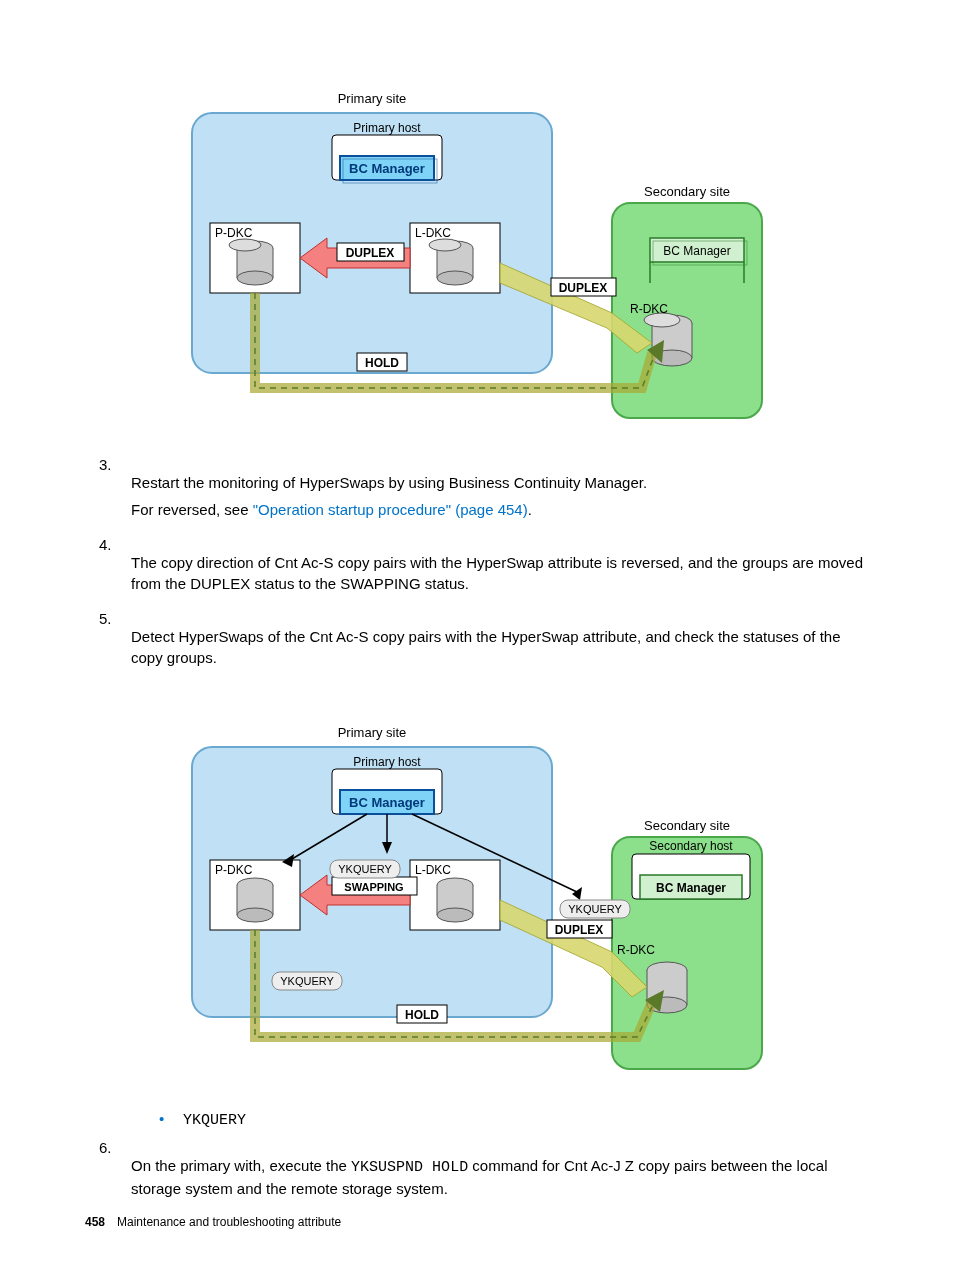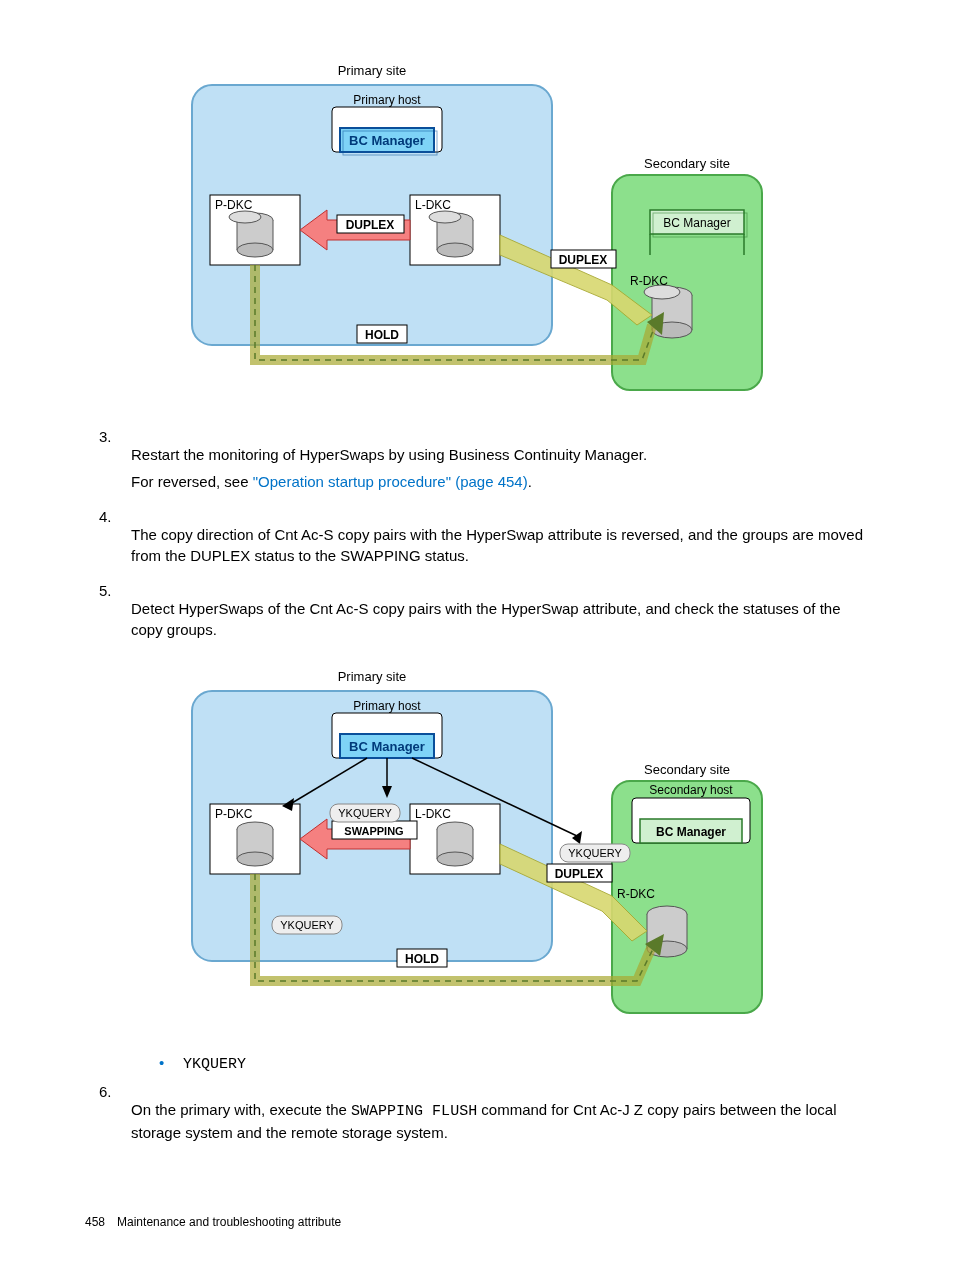--- a/index.html
+++ b/index.html
@@ -19,20 +19,21 @@
     position: relative;
     height: 100%;
   }
   .diagram-wrap {
     text-align: center;
     margin-bottom: 25px;
   }
   .diagram {
     display: inline-block;
     position: relative;
+    margin-top: 28px;
   }
   svg { display: block; }
   ol.steps {
     list-style: none;
     padding: 0;
     margin: 0 0 20px 0;
   }
   ol.steps > li {
     display: flex;
     margin-bottom: 10px;
@@ -62,21 +63,21 @@
     display: inline-block;
     width: 24px;
   }
   .footer {
     position: absolute;
     bottom: 42px;
     left: 85px;
     font-size: 12px;
     color: #000;
   }
-  .footer .pn { margin-right: 12px; }
+  .footer .pn { margin-right: 12px; font-weight: bold; }
 </style>
 </head>
 <body>
 
 <div class="page">
 
   <div class="diagram-wrap">
     <div class="diagram">
       <svg width="590" height="340" viewBox="0 0 590 340">
 
@@ -254,21 +255,21 @@
   </div>
 
   <ul class="bullets">
     <li><span class="mono">YKQUERY</span></li>
   </ul>
 
   <ol class="steps">
     <li>
       <div class="num">6.</div>
       <div class="body">
-        <p><span>On the primary with, execute the </span><span class="mono">SWAPPING FLUSH</span><span> command for Cnt Ac-J Z copy pairs between the local storage system and the remote storage system.</span></p>
+        <p><span>On the primary with, execute the </span><span class="mono">YKSUSPND HOLD</span><span> command for Cnt Ac-J Z copy pairs between the local storage system and the remote storage system.</span></p>
       </div>
     </li>
   </ol>
 
   <div class="footer">
     <span class="pn">458</span><span>Maintenance and troubleshooting attribute</span>
   </div>
 
 </div>
 

